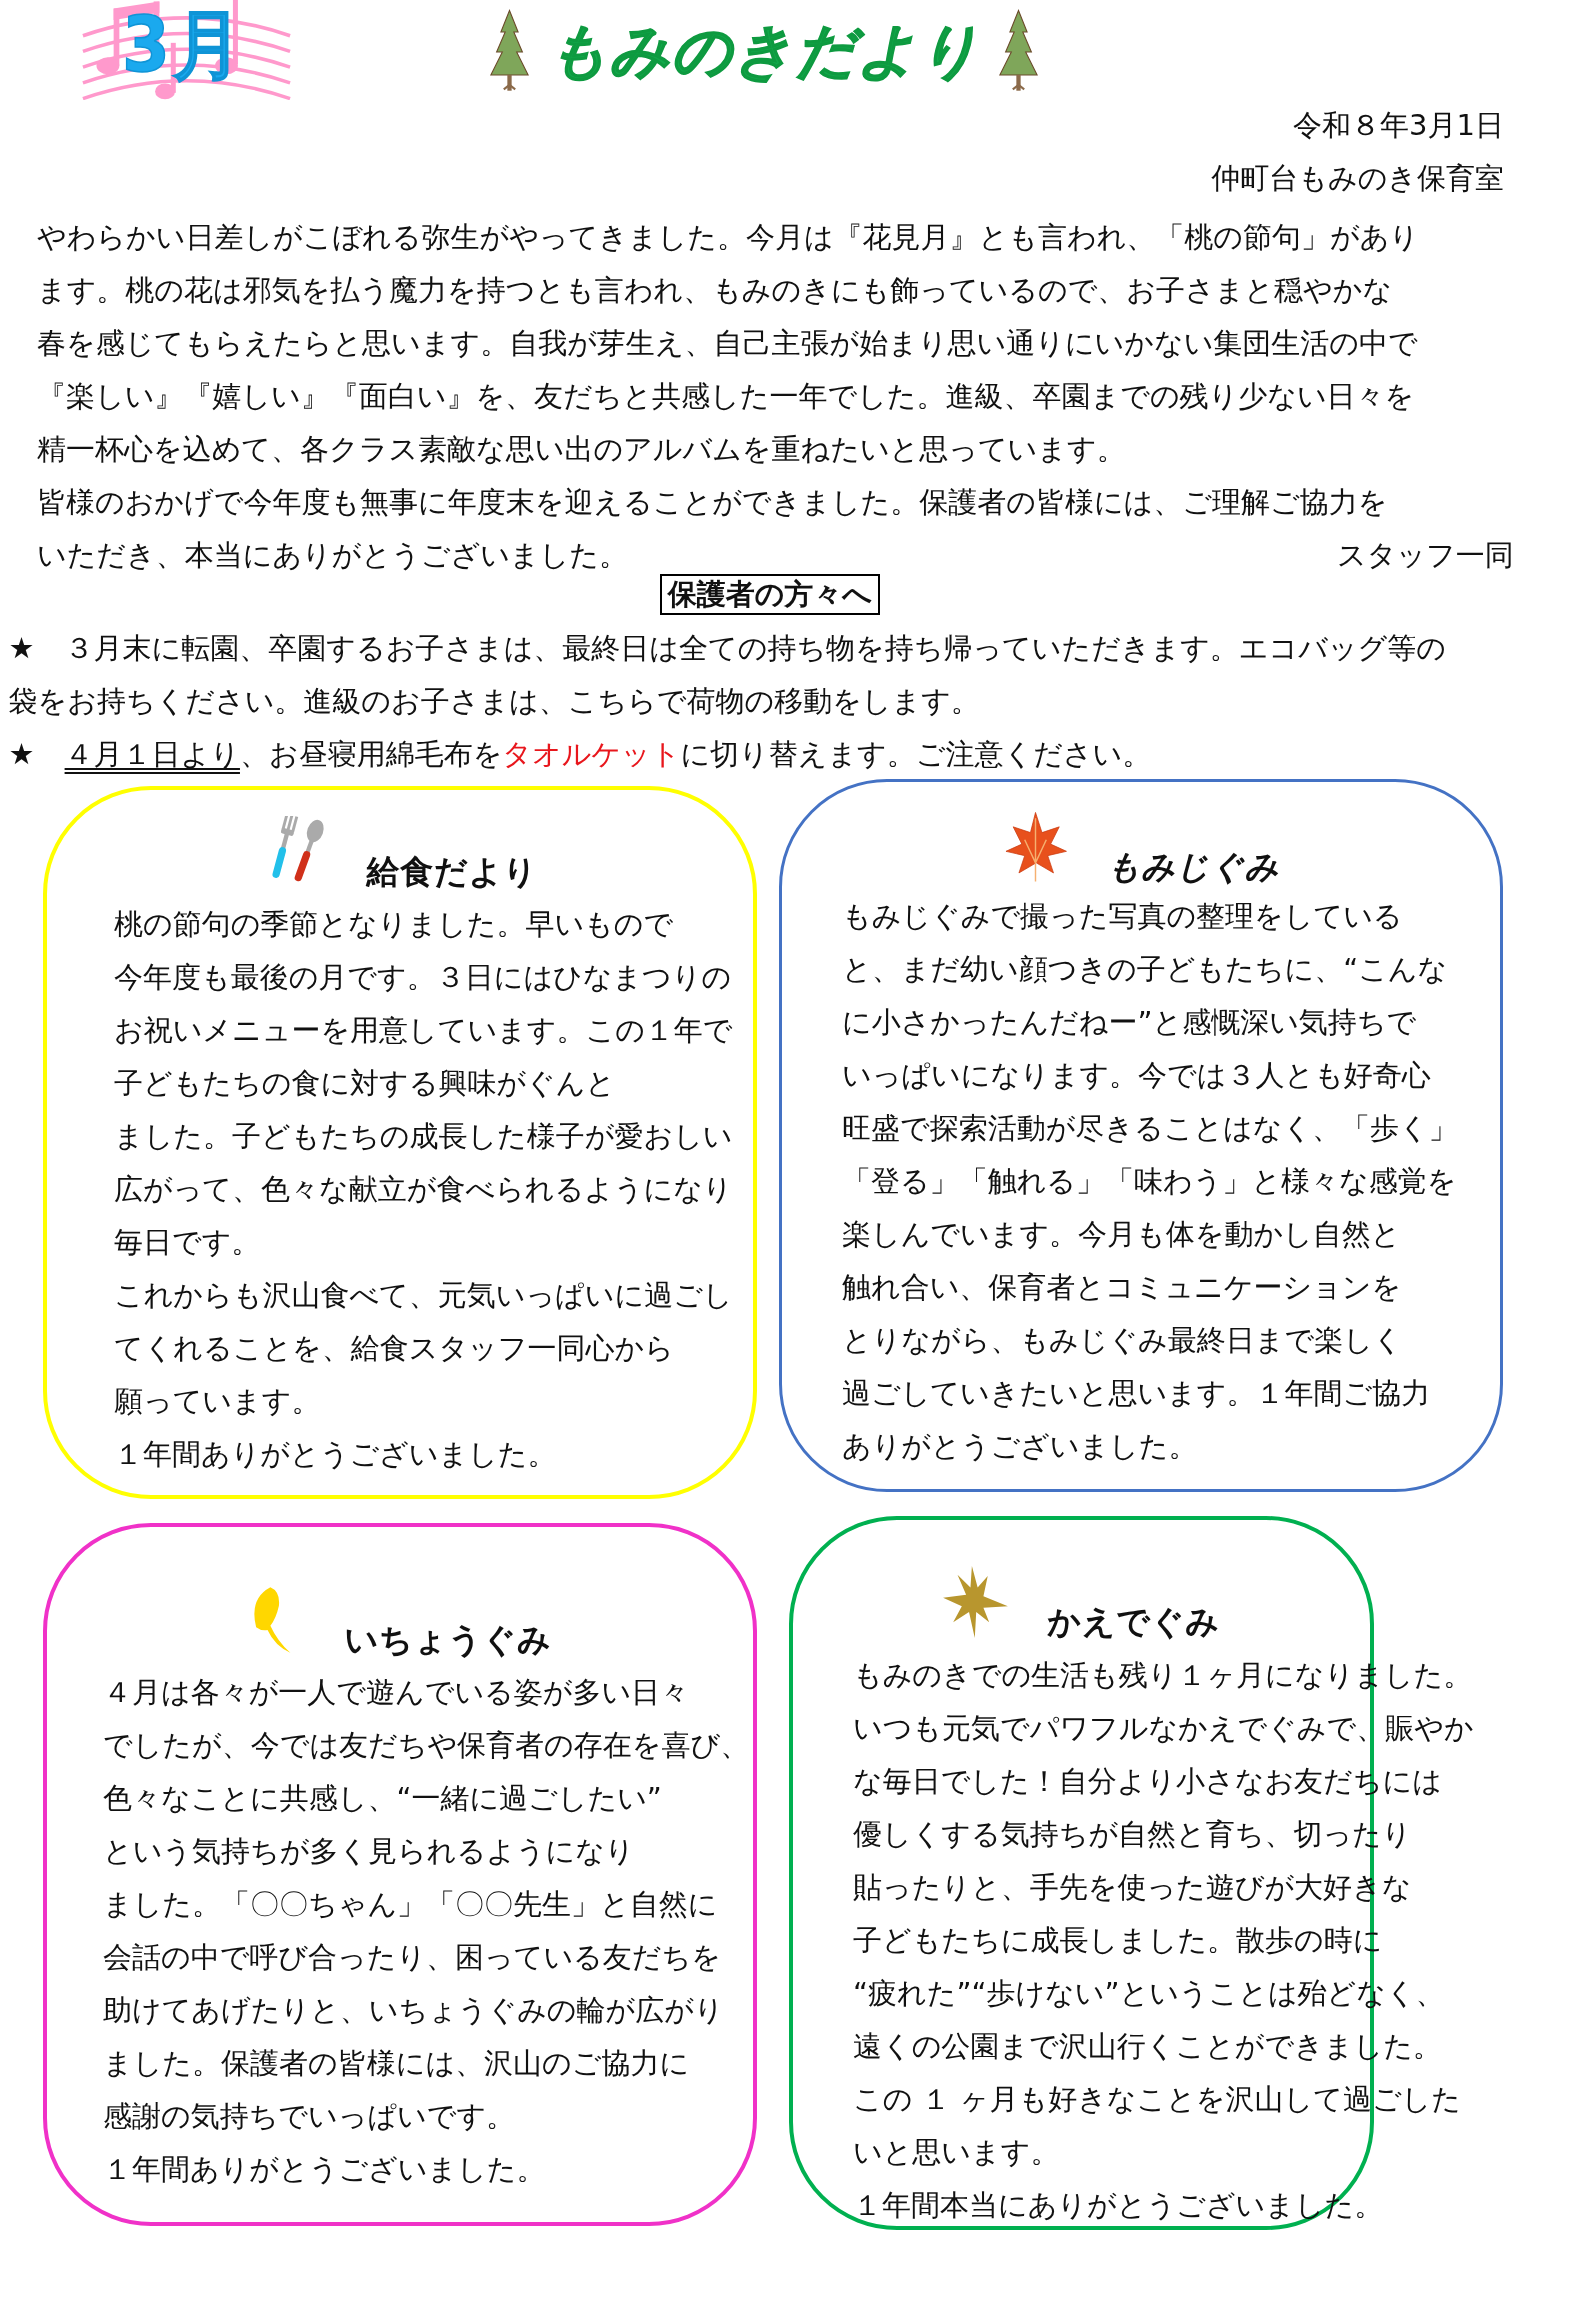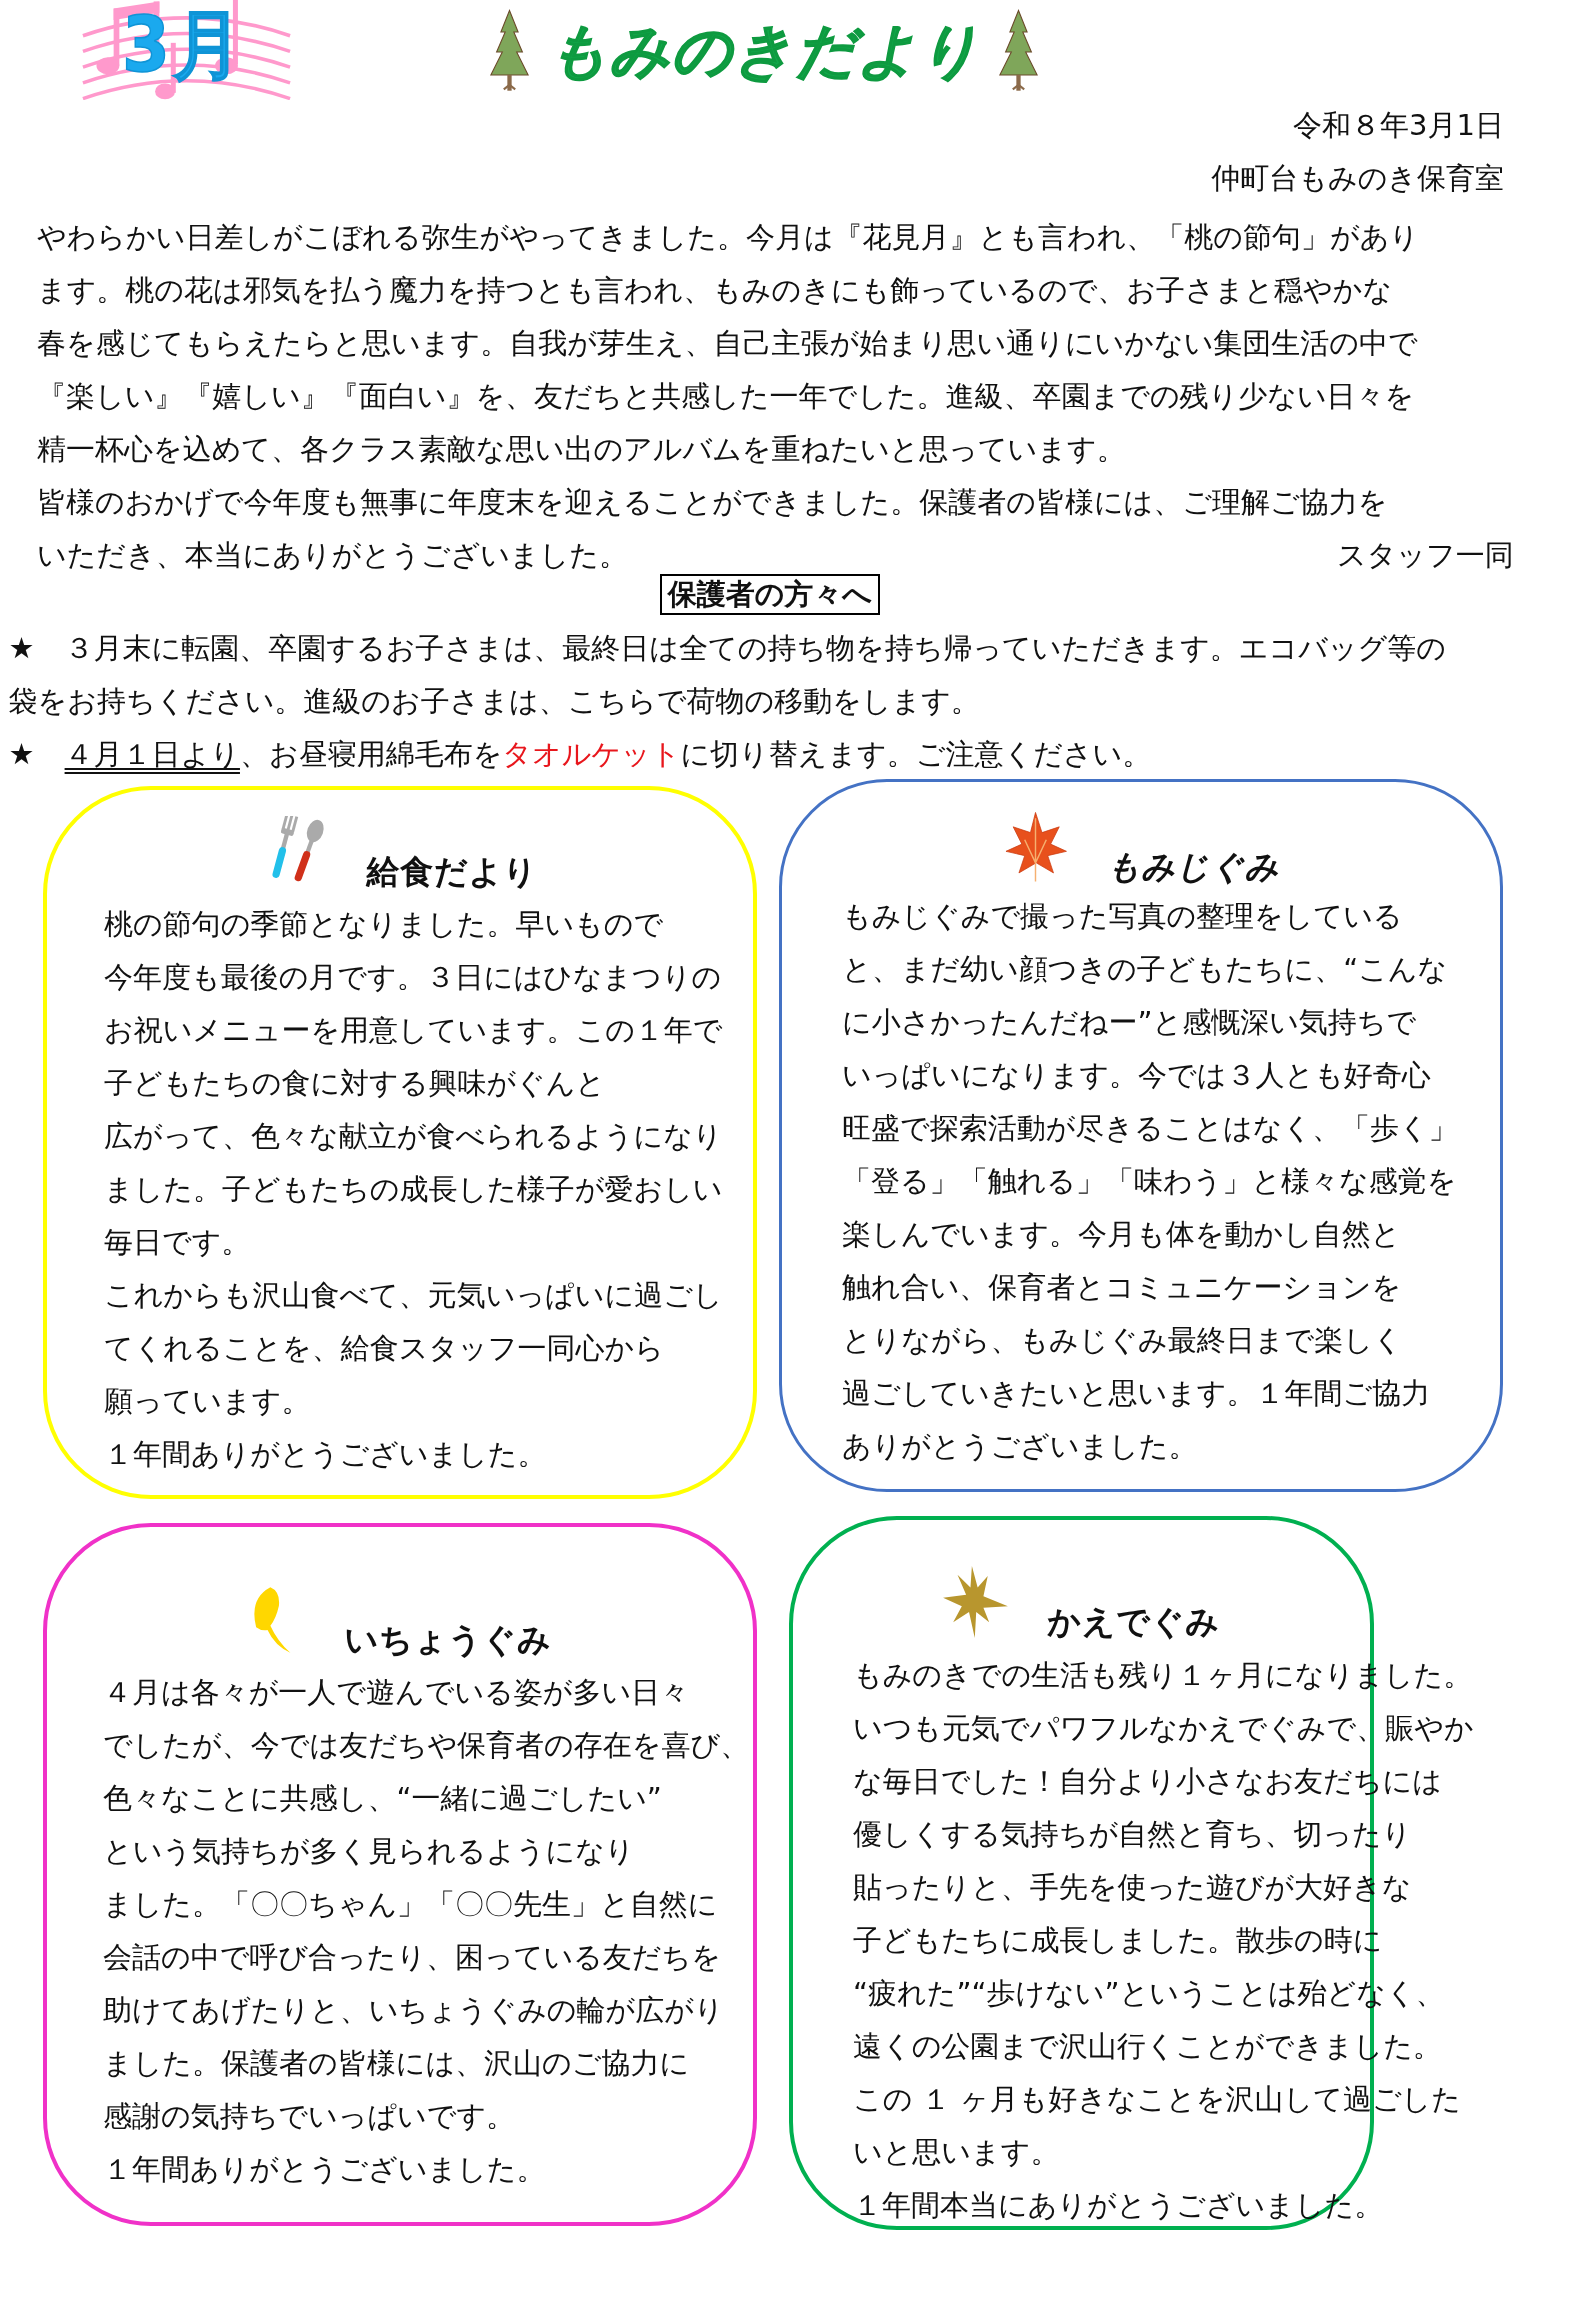--- a/index.html
+++ b/index.html
@@ -124,27 +124,27 @@
         <rect x="22" y="48" width="10" height="44" rx="5" fill="#22c0ea"></rect>
       </g>
       <g transform="rotate(20 65 50)">
         <ellipse cx="62" cy="20" rx="11" ry="16" fill="#aaa"></ellipse>
         <rect x="59" y="34" width="6" height="18" fill="#aaa"></rect>
         <rect x="57" y="50" width="10" height="44" rx="5" fill="#d0301a"></rect>
       </g>
     </svg>
     <span class="head-label">給食だより</span>
   </div>
-  <div class="box-body" style="left:57px; top:108px;">
+  <div class="box-body" style="left:67px; top:108px;">
     <span class="line">桃の節句の季節となりました。早いもので</span>
     <span class="line">今年度も最後の月です。３日にはひなまつりの</span>
     <span class="line">お祝いメニューを用意しています。この１年で</span>
     <span class="line">子どもたちの食に対する興味がぐんと</span>
+    <span class="line">ました。子どもたちの成長した様子が愛おしい</span>
     <span class="line">広がって、色々な献立が食べられるようになり</span>
-    <span class="line">ました。子どもたちの成長した様子が愛おしい</span>
     <span class="line">毎日です。</span>
     <span class="line">これからも沢山食べて、元気いっぱいに過ごし</span>
     <span class="line">てくれることを、給食スタッフ一同心から</span>
     <span class="line">願っています。</span>
     <span class="line">１年間ありがとうございました。</span>
   </div>
 </div>
 
 <div id="box-momiji" class="box">
   <div class="box-head" style="top:29px;font-style:italic;">

